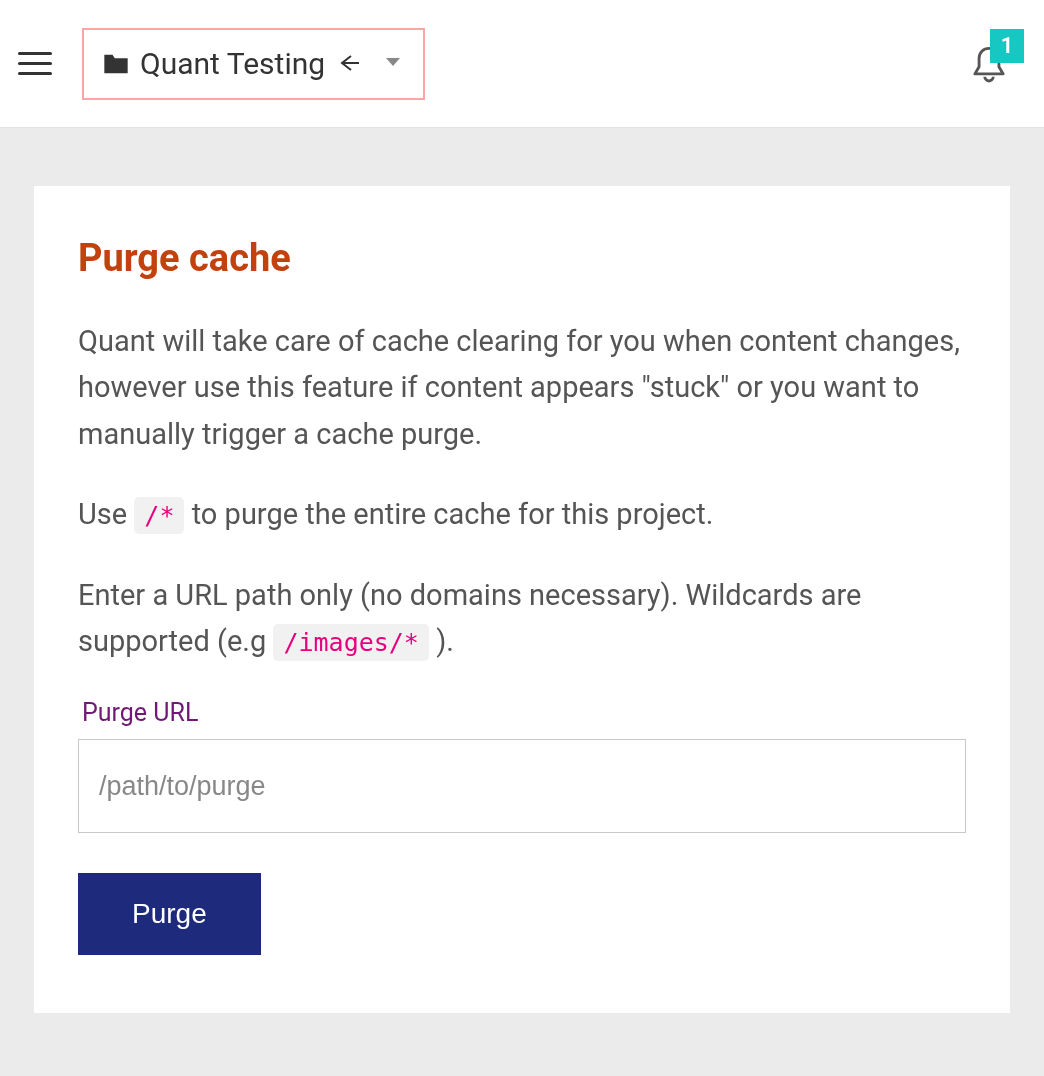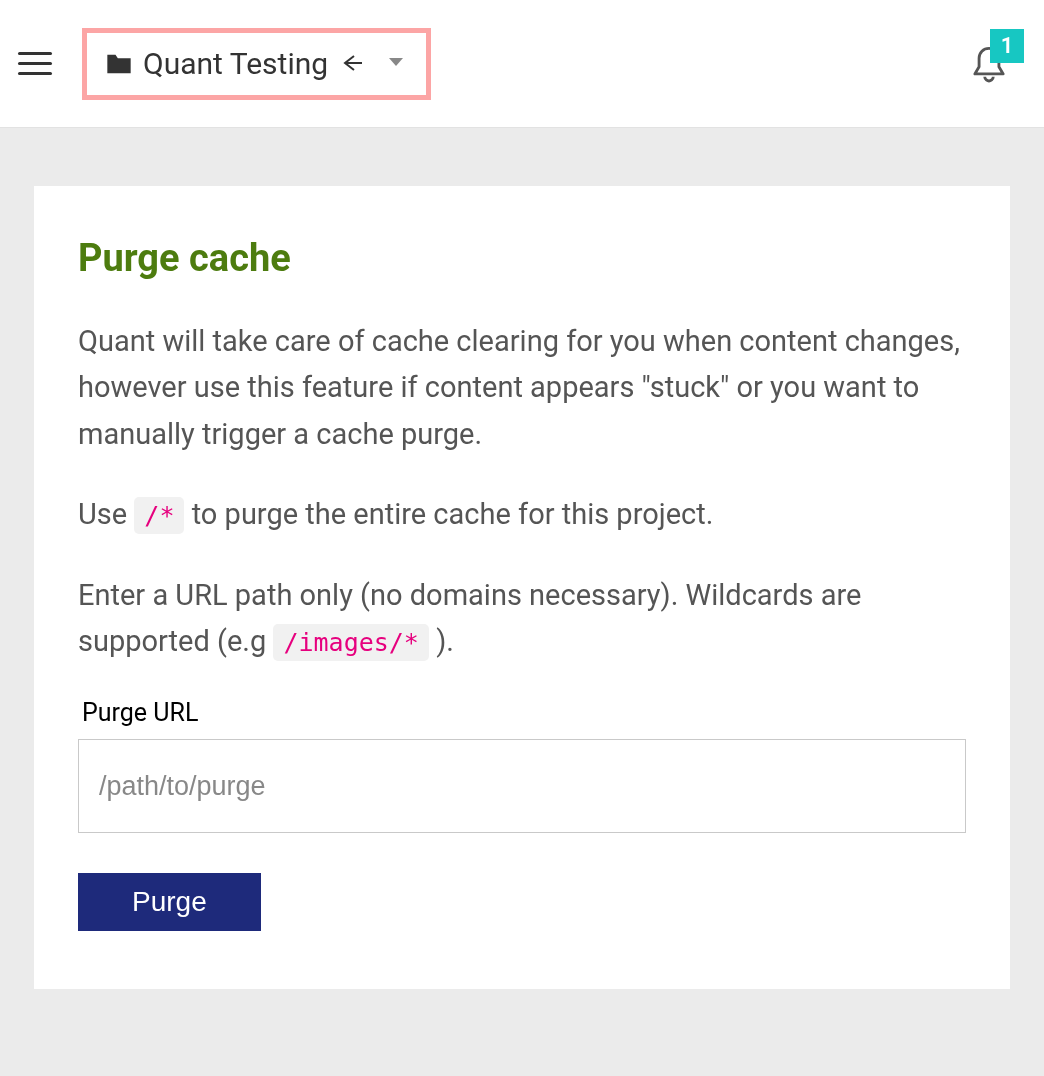--- a/index.html
+++ b/index.html
@@ -28,21 +28,21 @@
     margin-right: 26px;
   }
   .hamburger span {
     display: block;
     height: 3px;
     background: #333;
     border-radius: 2px;
     width: 34px;
   }
   .project-selector {
-    border: 5px solid #fca5a5;
+    border: 2px solid #fca5a5;
     height: 72px;
     display: flex;
     align-items: center;
     padding: 0 22px 0 18px;
     cursor: pointer;
     gap: 10px;
   }
   .project-selector .folder-icon svg { display:block; }
   .project-selector .label {
     font-size: 30px;
@@ -82,61 +82,61 @@
   .page {
     padding: 58px 34px 40px 34px;
   }
   .card {
     background: #fff;
     padding: 50px 44px 58px 44px;
   }
   .card h1 {
     font-size: 38px;
     font-weight: 700;
-    color: #4d7c0f;
+    color: #c2410c;
     margin-bottom: 38px;
   }
   .card p {
     font-size: 29px;
     line-height: 1.6;
     color: #555;
     margin-bottom: 34px;
   }
   code.inline {
     background: #f1f1f1;
     color: #e6007e;
     font-family: Menlo, Consolas, monospace;
     font-size: 25px;
     padding: 4px 10px;
     border-radius: 5px;
   }
   .field-label {
     display: block;
     font-size: 25px;
-    color: #000000;
+    color: #701a75;
     margin: 10px 0 12px 4px;
   }
   .purge-input {
     width: 100%;
     height: 94px;
     border: 1px solid #c9c9c9;
     font-size: 27px;
     padding: 0 20px;
     color: #333;
     outline: none;
   }
   .purge-input::placeholder { color: #888; }
   .purge-btn {
     margin-top: 40px;
     background: #1e2a7b;
     color: #fff;
     border: none;
     font-size: 28px;
     font-weight: 500;
-    height: 58px;
+    height: 82px;
     padding: 8px 54px;
     cursor: pointer;
   }
 </style>
 </head>
 <body>
 
 <div class="topbar">
   <div class="hamburger">
     <span></span>

